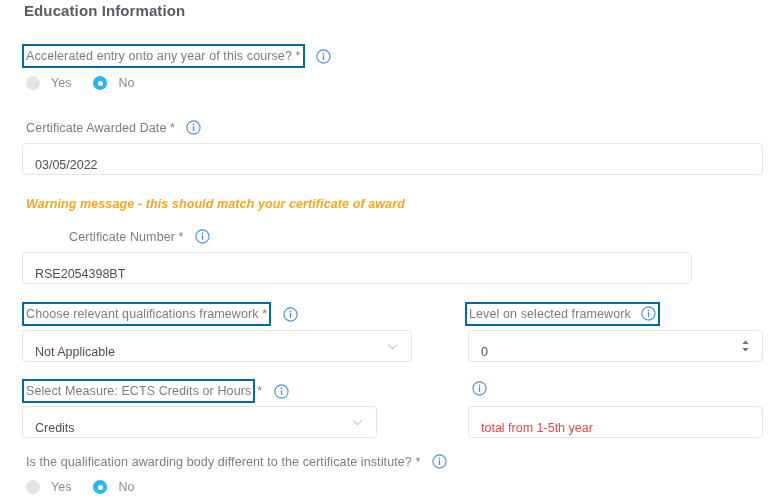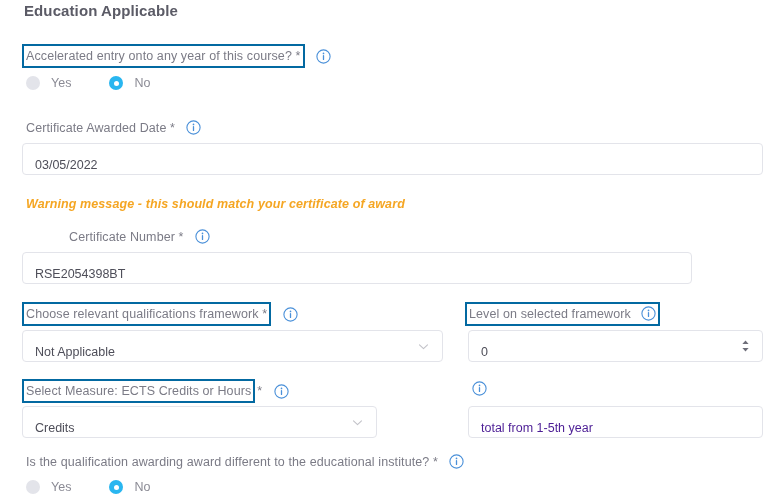--- a/index.html
+++ b/index.html
@@ -29,47 +29,47 @@
   .hl .label { line-height:15px; }
 
   .info-icon { display:inline-block; vertical-align:middle; margin-left:7px; }
   .info-icon svg { display:block; }
 
   .field {
     background:#fff; border:1px solid #e3e4ea; border-radius:4px;
     height:32px; display:flex; align-items:center; padding:0 12px;
     font-size:12.5px; color:#4e4e59;
   }
-  .field.placeholder { color:#4c1d95; }
+  .field.placeholder { color:#ef4444; }
   .field .val { flex:1; white-space:nowrap; overflow:hidden;margin-top:12px; }
 
   .chev { width:13px; height:13px; flex:none; opacity:.6; }
   .spin { width:9px; height:14px; flex:none; }
 
   .warning {
     position:absolute; font-style:italic; font-weight:700;
     font-size:12.5px; color:#f5a623; letter-spacing:.1px; white-space:nowrap;
   }
 
-  .radio-row { position:absolute; display:flex; align-items:center; gap:16px; }
+  .radio-row { position:absolute; display:flex; align-items:center; gap:0; }
   .radio-item { display:flex; align-items:center; margin-right:22px; }
   .dot { width:14px; height:14px; border-radius:50%; flex:none; }
   .dot.off { background:#e3e4ea; }
   .dot.on  { background:#29b6f0; display:flex; align-items:center; justify-content:center; }
   .dot.on::after { content:""; width:5px; height:5px; border-radius:50%; background:#fff; }
   .radio-label { font-size:12.5px; color:#8b8b95; margin-left:11px; }
 
   .abs { position:absolute; }
 </style>
 </head>
 <body>
 
 <div class="page">
 
-  <div class="section-title">Education Applicable</div>
+  <div class="section-title">Education Information</div>
 
   <div class="abs" style="left:22px; top:44px;">
     <span class="hl">
       <span class="label">Accelerated entry onto any year of this course? *</span>
     </span>
     <span class="info-icon">
       <svg width="15" height="15" viewBox="0 0 15 15">
           <circle cx="7.5" cy="7.5" r="6.6" fill="none" stroke="#4a90d9" stroke-width="1.1"></circle>
           <circle cx="7.5" cy="4.4" r="0.85" fill="#4a90d9"></circle>
           <rect x="6.85" y="6.1" width="1.3" height="5" rx="0.6" fill="#4a90d9"></rect>
@@ -123,21 +123,21 @@
       <span class="label">Choose relevant qualifications framework *</span>
     </span>
     <span class="info-icon">
       <svg width="15" height="15" viewBox="0 0 15 15">
           <circle cx="7.5" cy="7.5" r="6.6" fill="none" stroke="#4a90d9" stroke-width="1.1"></circle>
           <circle cx="7.5" cy="4.4" r="0.85" fill="#4a90d9"></circle>
           <rect x="6.85" y="6.1" width="1.3" height="5" rx="0.6" fill="#4a90d9"></rect>
         </svg>
     </span>
   </div>
-  <div class="field abs" style="left:22px; top:330px; width:421px;">
+  <div class="field abs" style="left:22px; top:330px; width:390px;">
     <span class="val">Not Applicable</span>
     <svg class="chev" viewBox="0 0 13 13">
         <path d="M2.5 4.8 L6.5 8.6 L10.5 4.8" fill="none" stroke="#9a9aa4" stroke-width="1.1" stroke-linecap="round" stroke-linejoin="round"></path>
       </svg>
   </div>
 
   <div class="abs" style="left:465px; top:302px;">
     <span class="hl">
       <span class="label">Level on selected framework</span>
       <span class="info-icon" style="margin-left:6px;">
@@ -183,21 +183,21 @@
           <circle cx="7.5" cy="4.4" r="0.85" fill="#4a90d9"></circle>
           <rect x="6.85" y="6.1" width="1.3" height="5" rx="0.6" fill="#4a90d9"></rect>
         </svg>
     </span>
   </div>
   <div class="field placeholder abs" style="left:468px; top:406px; width:295px;">
     <span class="val">total from 1-5th year</span>
   </div>
 
   <div class="abs" style="left:26px; top:452px;">
-    <span class="label">Is the qualification awarding award different to the educational institute? *</span>
+    <span class="label">Is the qualification awarding body different to the certificate institute? *</span>
     <span class="info-icon">
       <svg width="15" height="15" viewBox="0 0 15 15">
           <circle cx="7.5" cy="7.5" r="6.6" fill="none" stroke="#4a90d9" stroke-width="1.1"></circle>
           <circle cx="7.5" cy="4.4" r="0.85" fill="#4a90d9"></circle>
           <rect x="6.85" y="6.1" width="1.3" height="5" rx="0.6" fill="#4a90d9"></rect>
         </svg>
     </span>
   </div>
   <div class="radio-row" style="left:26px; top:480px;">
     <div class="radio-item">

